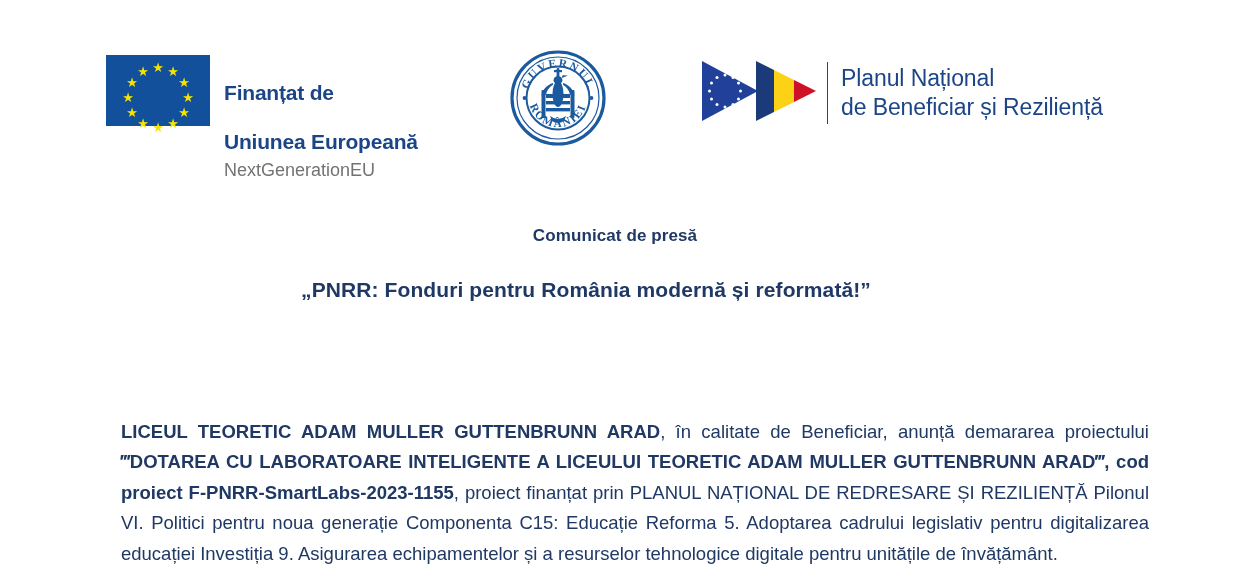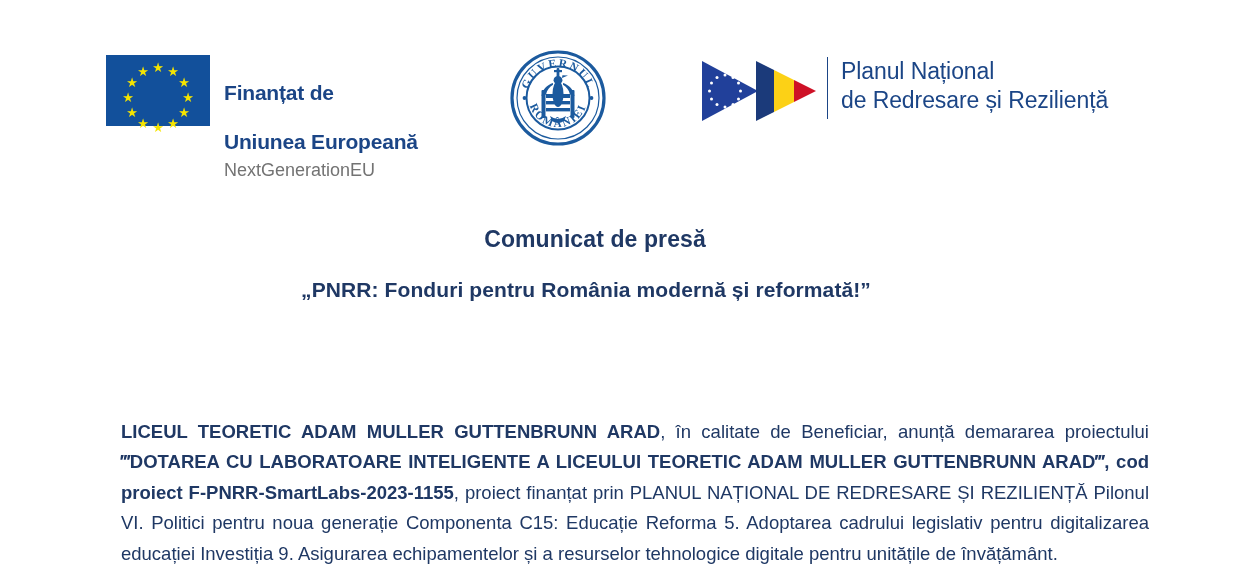--- a/index.html
+++ b/index.html
@@ -88,20 +88,21 @@
     height: 96px;
   }
   .gov-seal svg { display: block; }
 
   
   .pnrr-logo {
     position: absolute;
     left: 700px;
     top: 10px;
     display: flex;
+    align-items: center;
   }
   .pnrr-marks { flex: 0 0 auto; }
   .pnrr-divider {
     width: 1px;
     height: 62px;
     background: #1b4586;
     margin: 0 13px 0 9px;
     flex: 0 0 auto;
   }
   .pnrr-text {
@@ -113,24 +114,25 @@
     white-space: nowrap;
   }
 
   
   .title-main {
     position: absolute;
     top: 226px;
     left: 0;
     width: 1190px;
     text-align: center;
-    font-size: 23px;
+    font-size: 17px;
     font-weight: bold;
     color: #1f3864;
     letter-spacing: 0.1px;
+    padding-left: 20px;
   }
   .title-sub {
     position: absolute;
     top: 278px;
     left: 0;
     width: 1172px;
     text-align: center;
     font-size: 21px;
     font-weight: bold;
     color: #1f3864;
@@ -238,21 +240,21 @@
           </g>
 
           <path d="M56 4 L56 64 L74 55 L74 13 Z" fill="#1B3A7A"></path>
           <path d="M74 13 L74 55 L94 45 L94 23 Z" fill="#FCD116"></path>
           <path d="M94 23 L94 45 L116 34 Z" fill="#CE1126"></path>
         </svg>
       </div>
       <div class="pnrr-divider"></div>
       <div class="pnrr-text">
         <div>Planul Național</div>
-        <div>de Redresare și Reziliență</div>
+        <div>de Beneficiar și Reziliență</div>
       </div>
     </div>
   </div>
 
   <div class="title-main">Comunicat de presă</div>
   <div class="title-sub">„PNRR: Fonduri pentru România modernă și reformată!”</div>
 
   <p class="body-copy"><b>LICEUL TEORETIC ADAM MULLER GUTTENBRUNN ARAD</b><span>, în calitate de Beneficiar, anunță demararea proiectului </span><b>‴DOTAREA CU LABORATOARE INTELIGENTE A LICEULUI TEORETIC ADAM MULLER GUTTENBRUNN ARAD‴, cod proiect F-PNRR-SmartLabs-2023-1155</b><span>, proiect finanțat prin PLANUL NAȚIONAL DE REDRESARE ȘI REZILIENȚĂ Pilonul VI. Politici pentru noua generație Componenta C15: Educație Reforma 5. Adoptarea cadrului legislativ pentru digitalizarea educației Investiția 9. Asigurarea echipamentelor și a resurselor tehnologice digitale pentru unitățile de învățământ.</span></p>
 
 </div>

